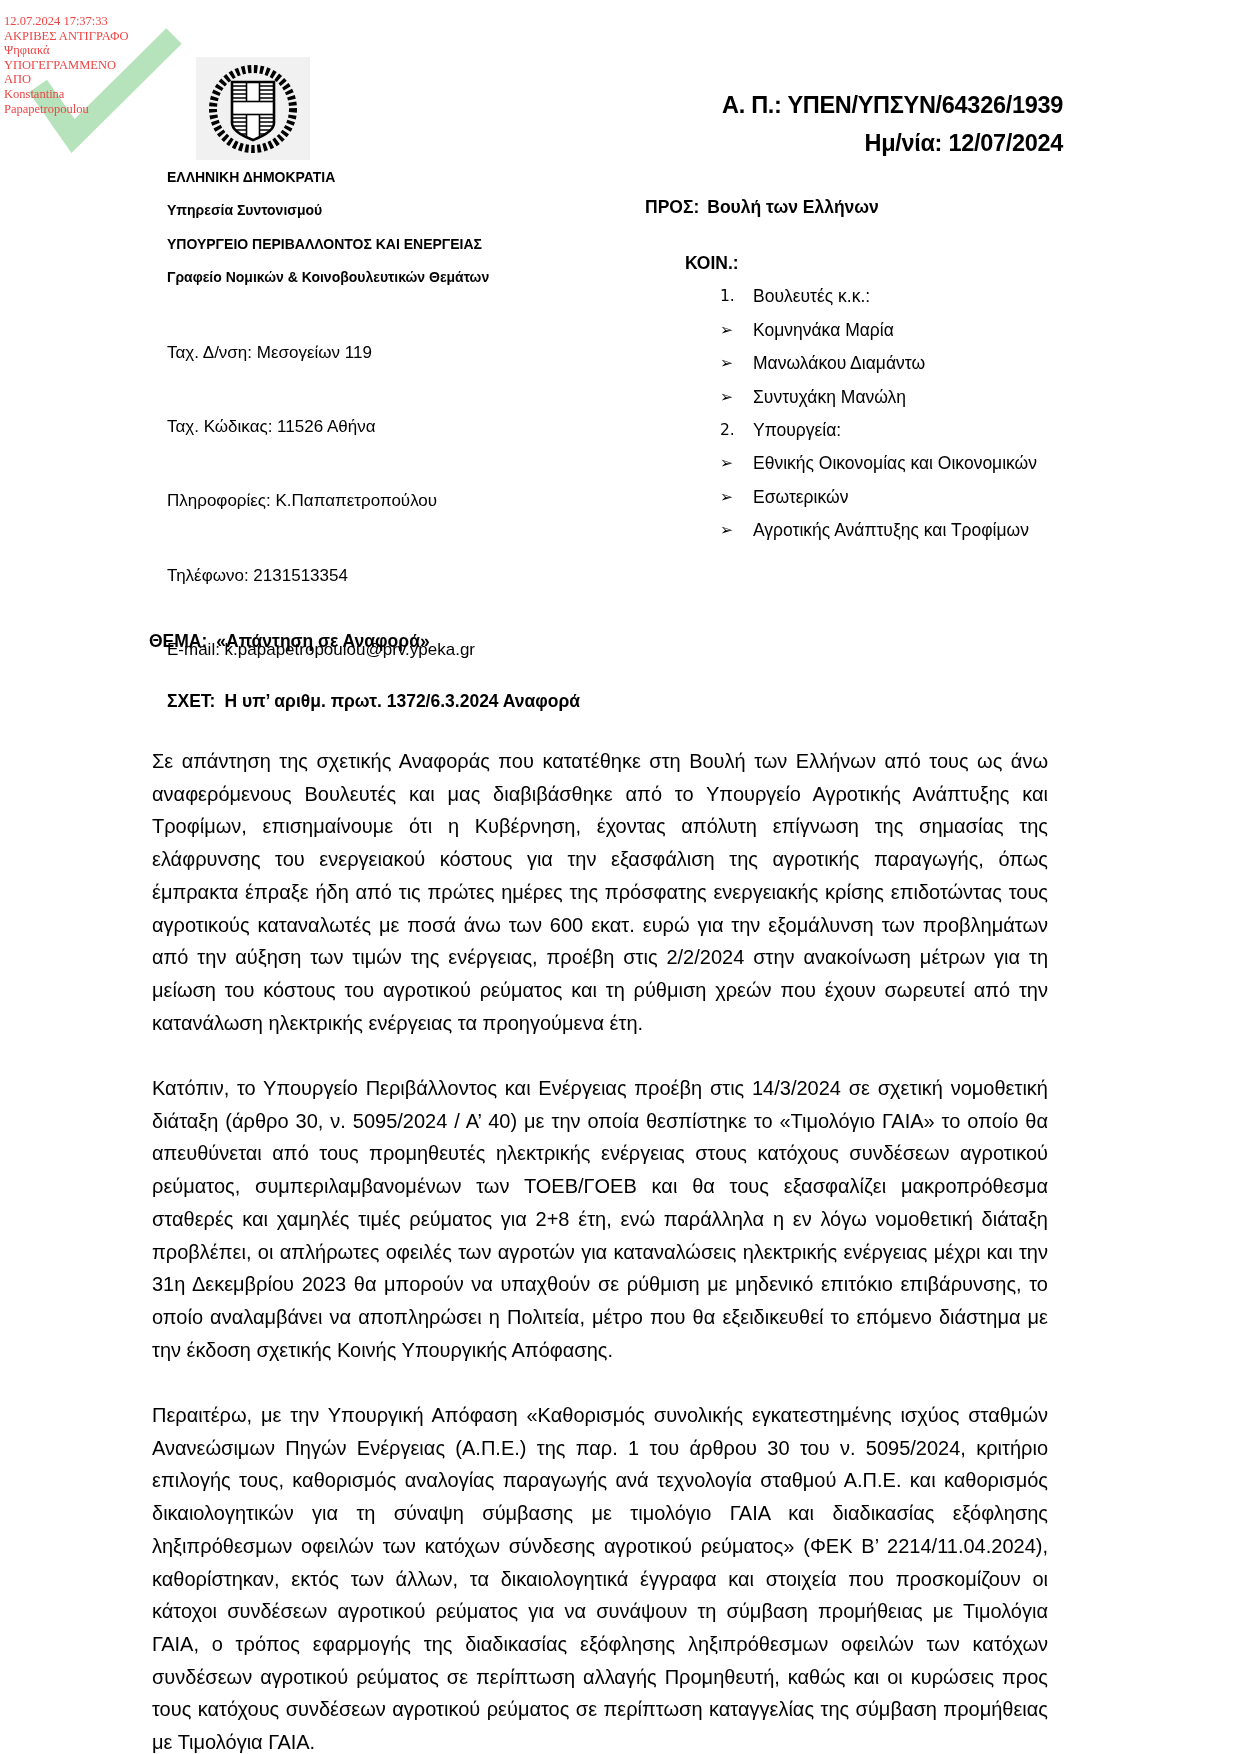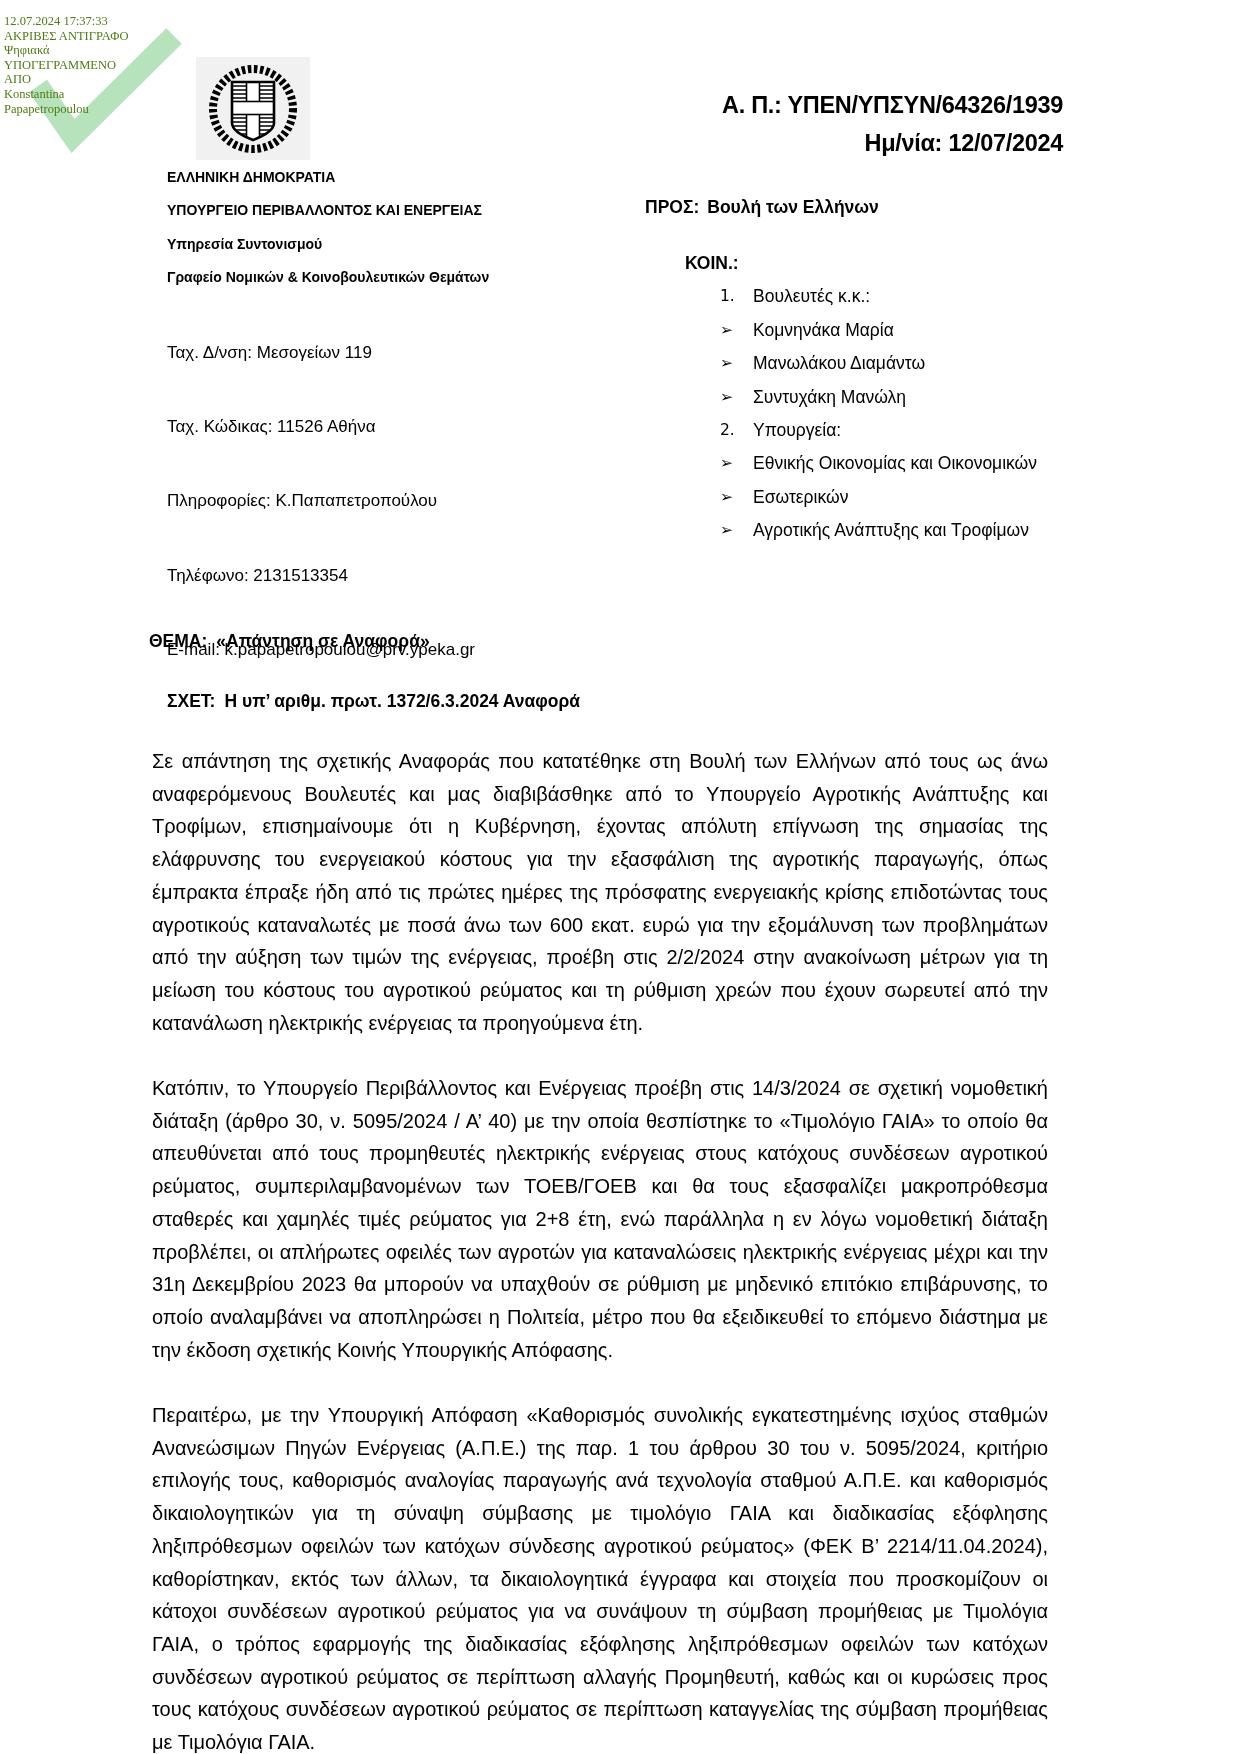--- a/index.html
+++ b/index.html
@@ -10,21 +10,21 @@
     margin:0 auto;
     background:#ffffff;
     font-family:"Liberation Sans", sans-serif;
     color:#000;
     overflow:hidden;
   }
   
   .stamp{position:absolute;left:4px;top:14px;width:210px;height:150px;}
   .stamp-check{position:absolute;left:22px;top:10px;z-index:0;}
   .stamp-text{position:relative;z-index:1;font-family:"Liberation Serif", serif;
-    font-size:12.5px;line-height:14.6px;color:#4d7c0f;}
+    font-size:12.5px;line-height:14.6px;color:#ef4444;}
   
   .logo-box{position:absolute;left:196px;top:57px;width:114px;height:103px;
     background:#f1f1f1;display:flex;align-items:center;justify-content:center;}
   
   .org-block{position:absolute;left:167px;top:161px;width:500px;}
   .org-line{font-weight:bold;font-size:14px;line-height:33.4px;white-space:nowrap;}
   .contact-line{font-weight:normal;font-size:17px;line-height:33.4px;white-space:nowrap;margin-top:41px;}
   
   .ref-block{position:absolute;left:645px;top:86px;width:418px;text-align:right;
     font-weight:bold;font-size:23.5px;line-height:38px;letter-spacing:-0.3px;}
@@ -88,22 +88,22 @@
           <rect x="-6.5" y="-27" width="13" height="58" fill="#fff" stroke="#000" stroke-width="1.6"></rect>
           <rect x="-21" y="-7.5" width="42" height="13" fill="#fff" stroke="#000" stroke-width="1.6"></rect>
         </g>
         <path d="M-21 -27 H21 V14 Q21 23 0 31 Q-21 23 -21 14 Z" fill="none" stroke="#000" stroke-width="2.6"></path>
       </g>
     </svg>
   </div>
 
   <div class="org-block">
     <div class="org-line">ΕΛΛΗΝΙΚΗ ΔΗΜΟΚΡΑΤΙΑ</div>
+    <div class="org-line">Υπηρεσία Συντονισμού</div>
     <div class="org-line">ΥΠΟΥΡΓΕΙΟ ΠΕΡΙΒΑΛΛΟΝΤΟΣ ΚΑΙ ΕΝΕΡΓΕΙΑΣ</div>
-    <div class="org-line">Υπηρεσία Συντονισμού</div>
     <div class="org-line">Γραφείο Νομικών &amp; Κοινοβουλευτικών Θεμάτων</div>
     <div class="contact-line">Ταχ. Δ/νση: Μεσογείων 119</div>
     <div class="contact-line">Ταχ. Κώδικας: 11526 Αθήνα</div>
     <div class="contact-line">Πληροφορίες: Κ.Παπαπετροπούλου</div>
     <div class="contact-line">Τηλέφωνο: 2131513354</div>
     <div class="contact-line">E-mail: k.papapetropoulou@prv.ypeka.gr</div>
   </div>
 
   <div class="ref-block">
     <div class="ref-line">Α. Π.: ΥΠΕΝ/ΥΠΣΥΝ/64326/1939</div>

